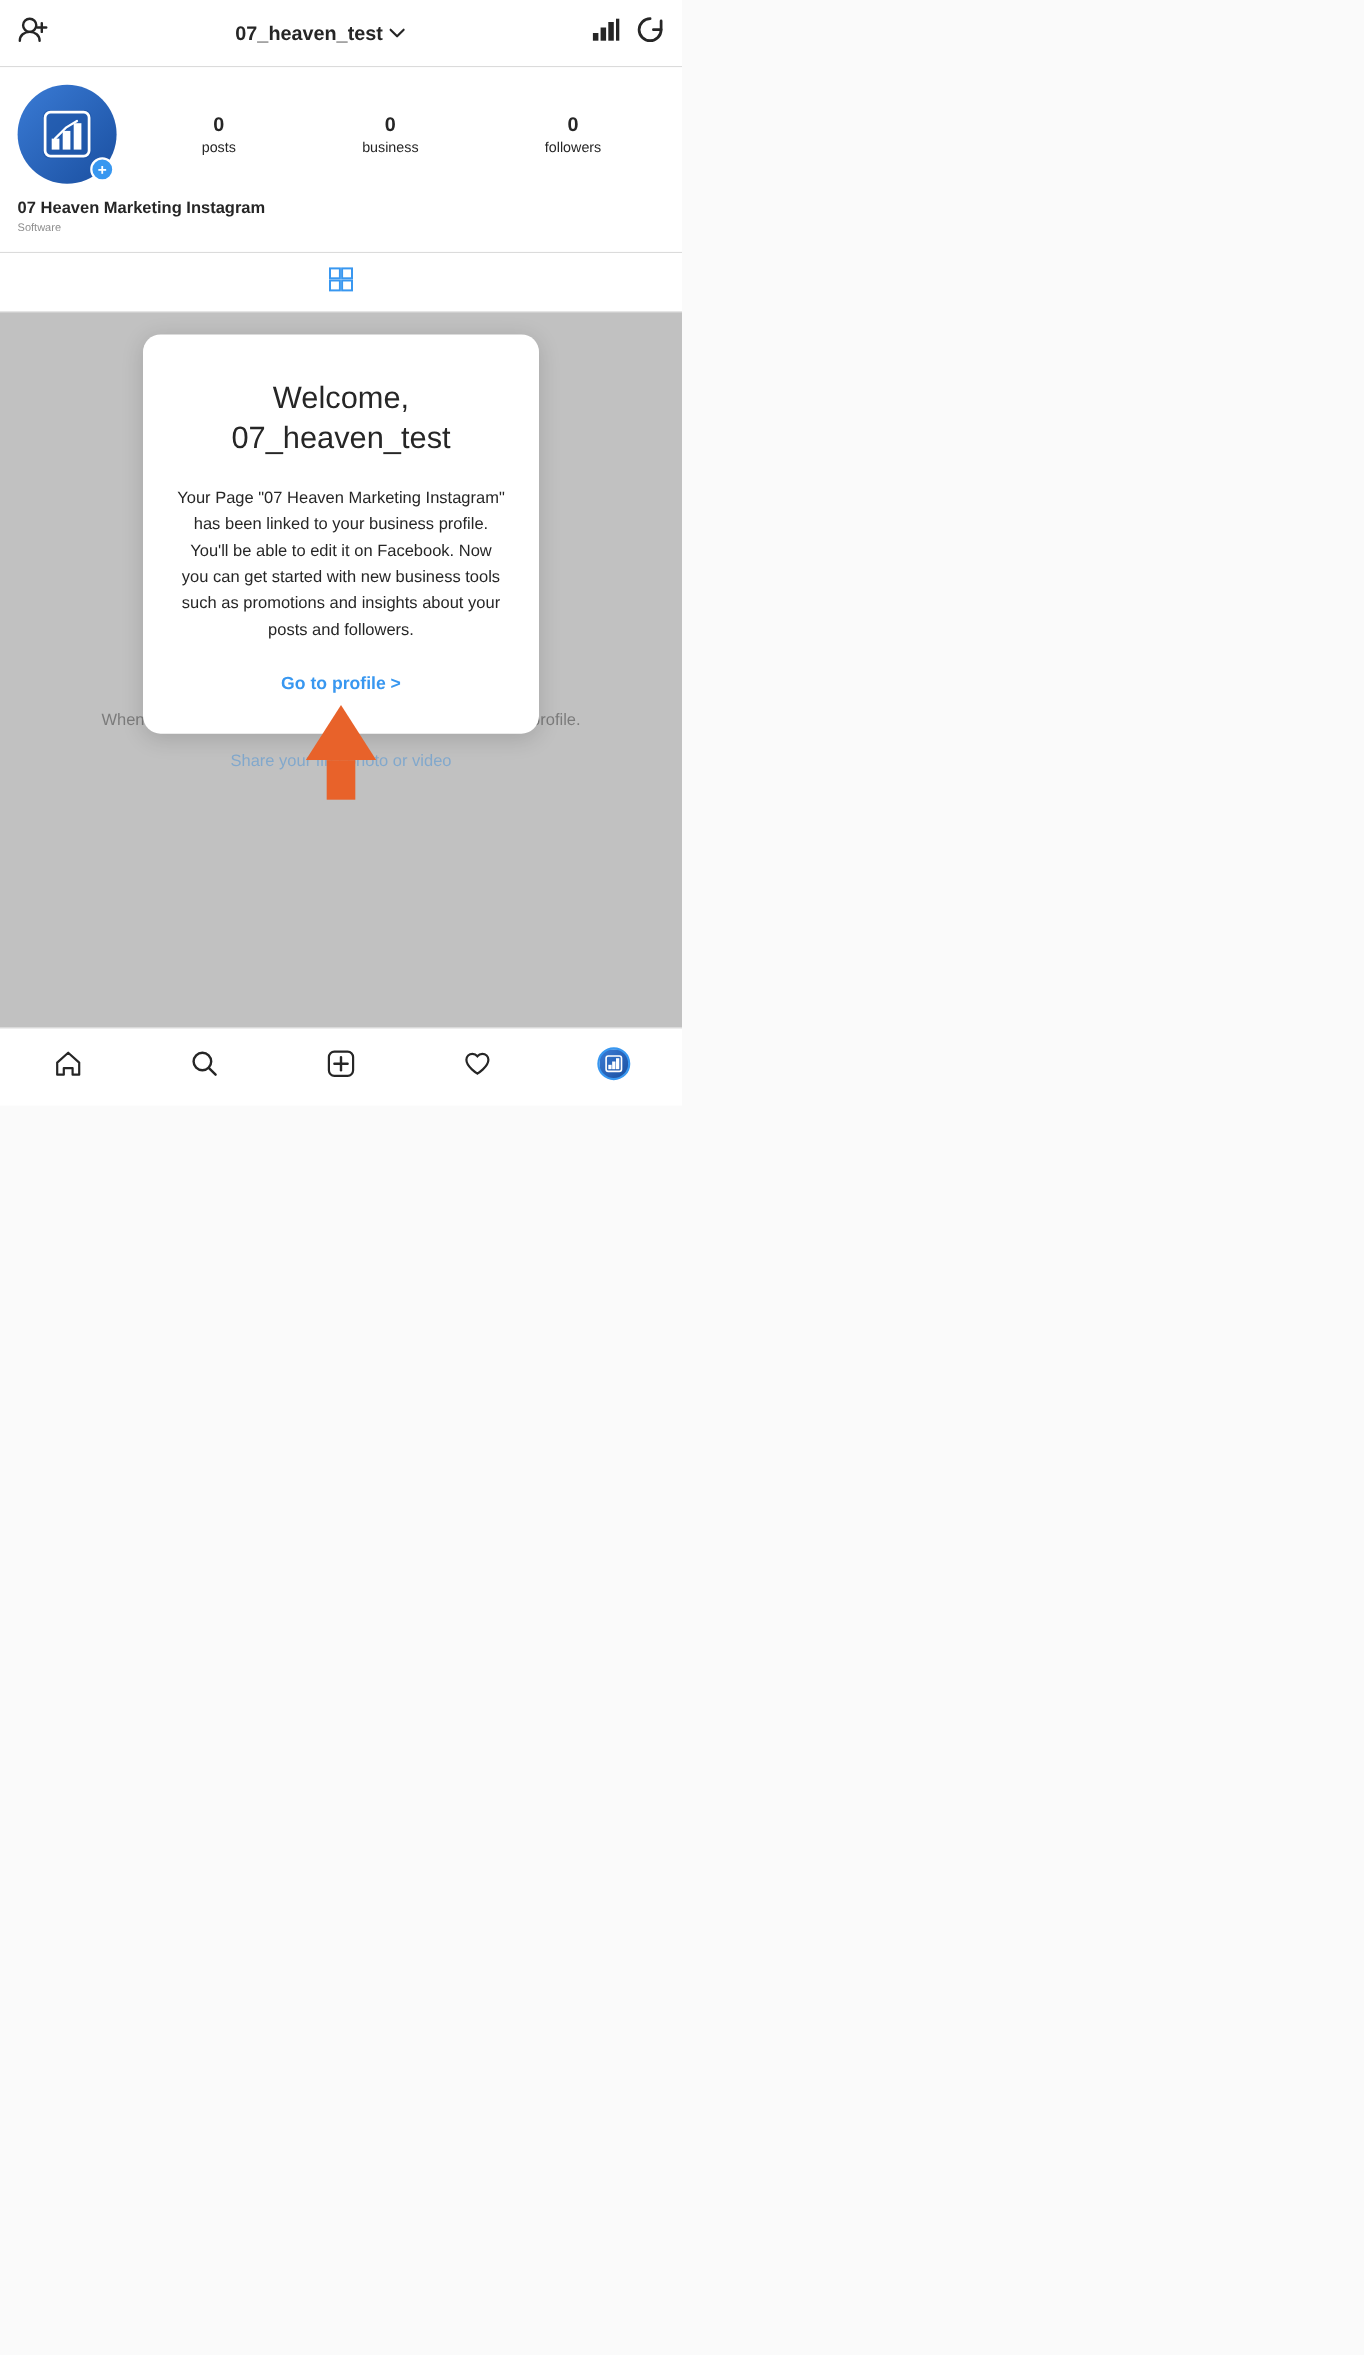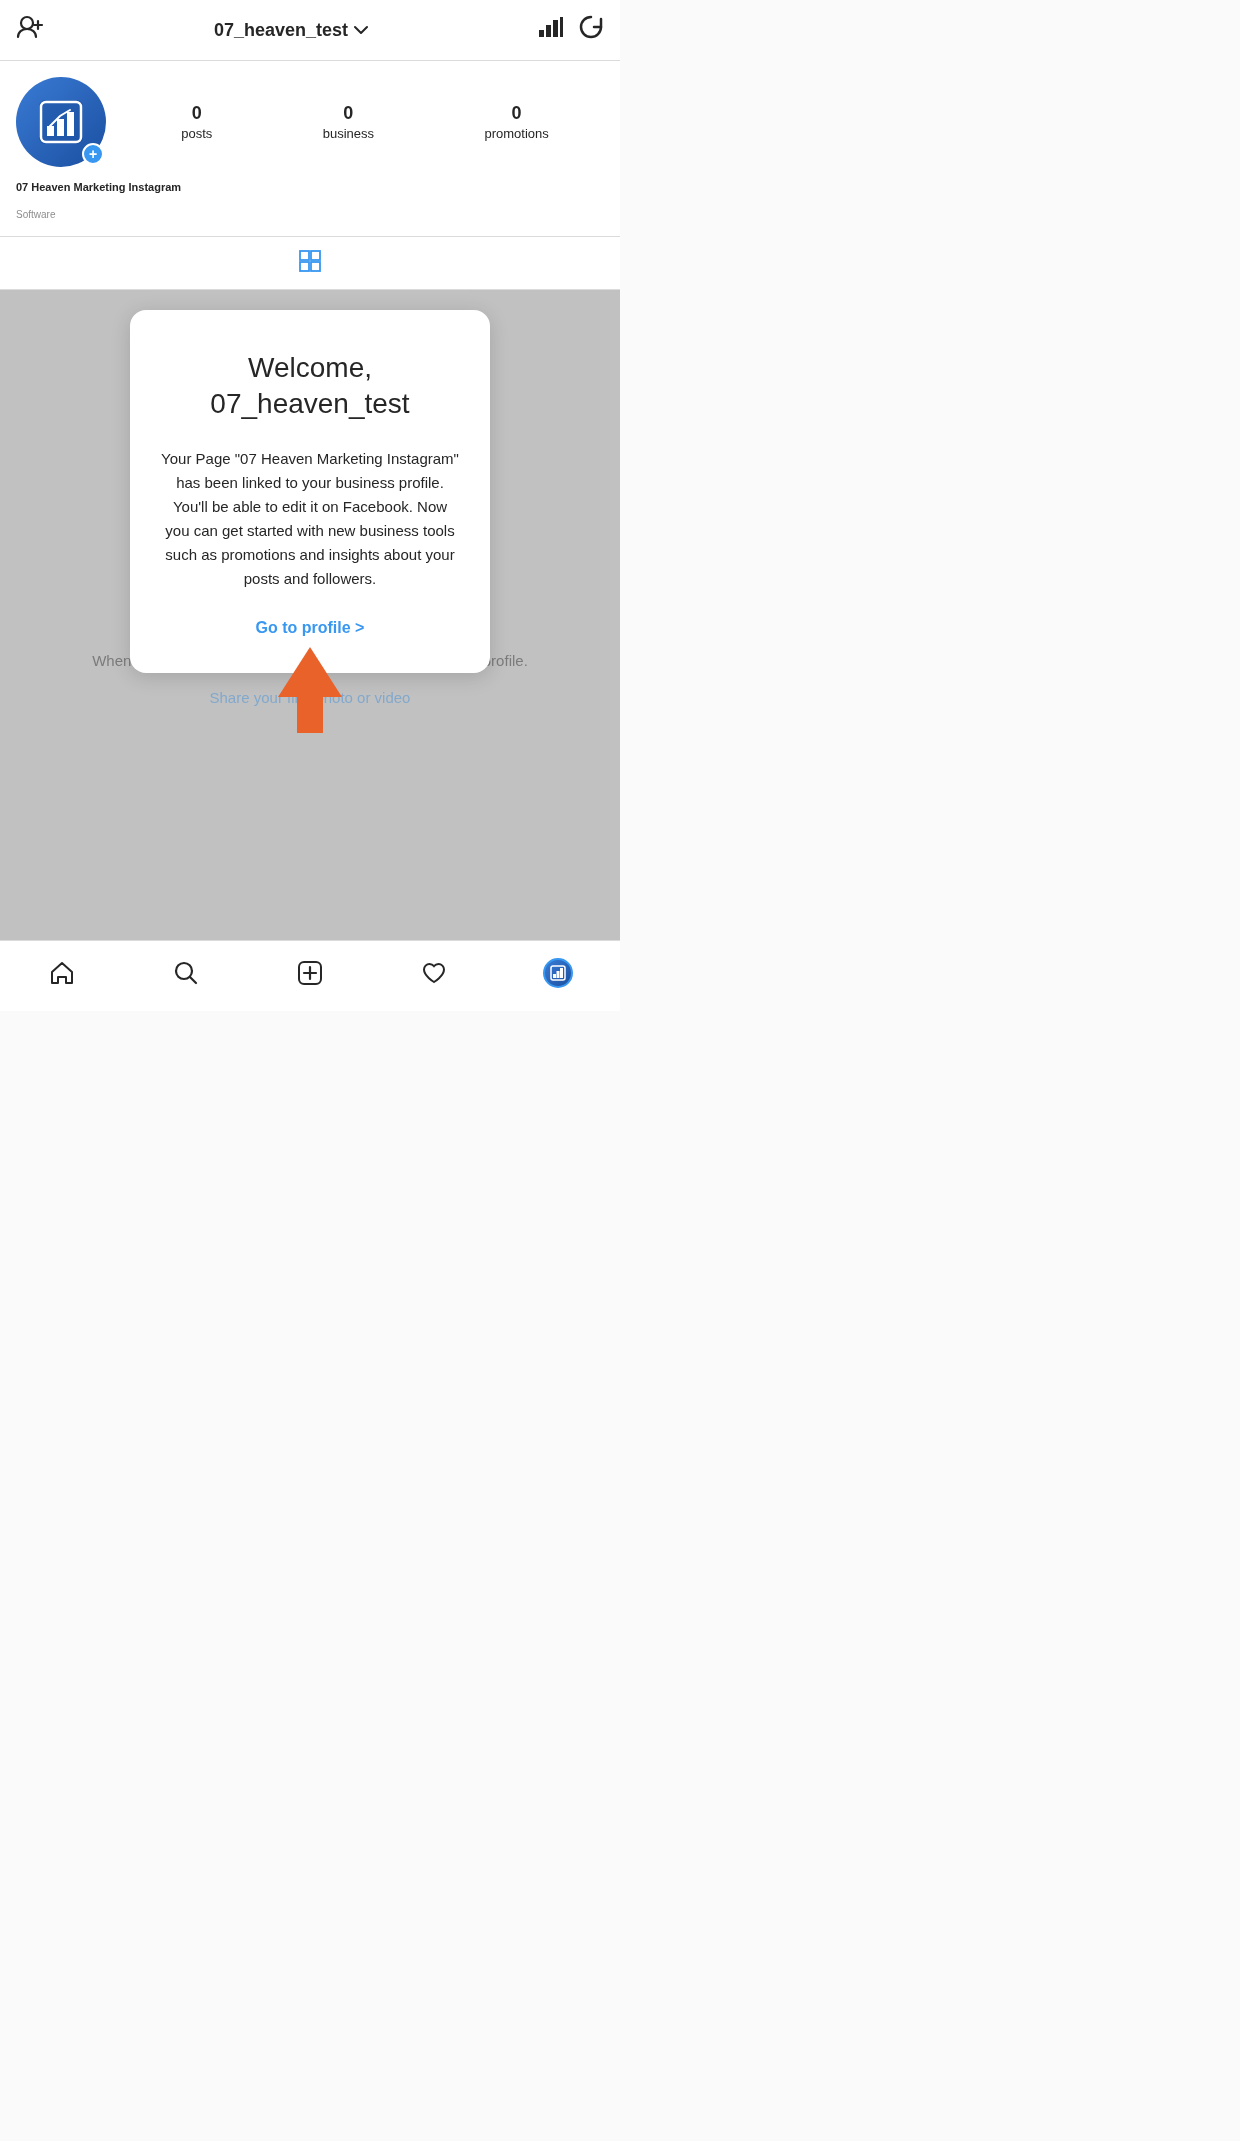--- a/index.html
+++ b/index.html
@@ -162,24 +162,24 @@
       border-radius: 4px;
       display: flex;
       align-items: center;
       justify-content: center;
       cursor: pointer;
       font-size: 16px;
     }
 
     
     .profile-name {
-      font-size: 11px;
+      font-size: 15px;
       font-weight: 600;
       color: #262626;
-      margin-bottom: 16px;
+      margin-bottom: 4px;
     }
 
     .profile-category {
       font-size: 10px;
       color: #8e8e8e;
     }
 
     
     .divider {
       height: 1px;
@@ -398,21 +398,21 @@
       <div class="stat-item">
         <span class="stat-number">0</span>
         <span class="stat-label">posts</span>
       </div>
       <div class="stat-item">
         <span class="stat-number">0</span>
         <span class="stat-label">business</span>
       </div>
       <div class="stat-item">
         <span class="stat-number">0</span>
-        <span class="stat-label">promotions</span>
+        <span class="stat-label">followers</span>
       </div>
     </div>
   </div>
 
 
   <div class="profile-name">07 Heaven Marketing Instagram</div>
   <div class="profile-category">Software</div>
 </div>
 
 <div class="divider"></div>

